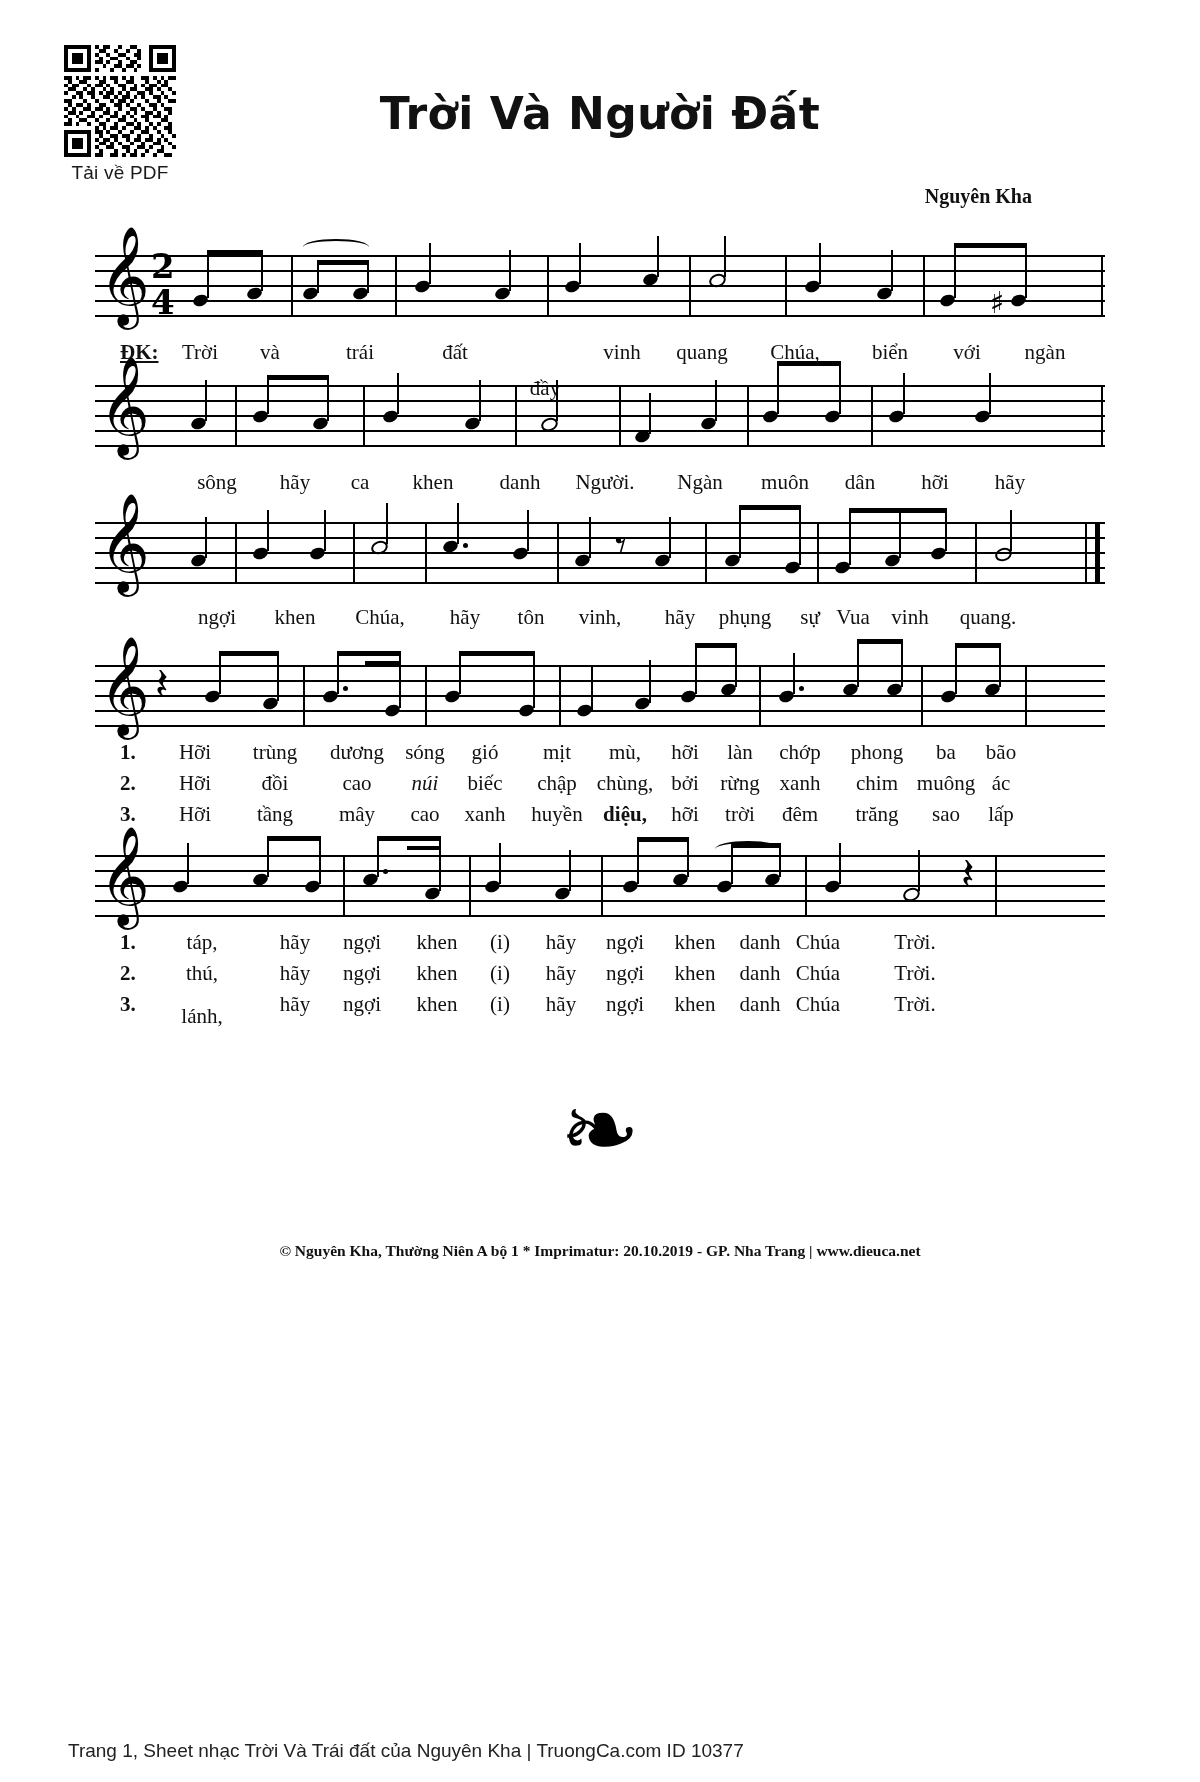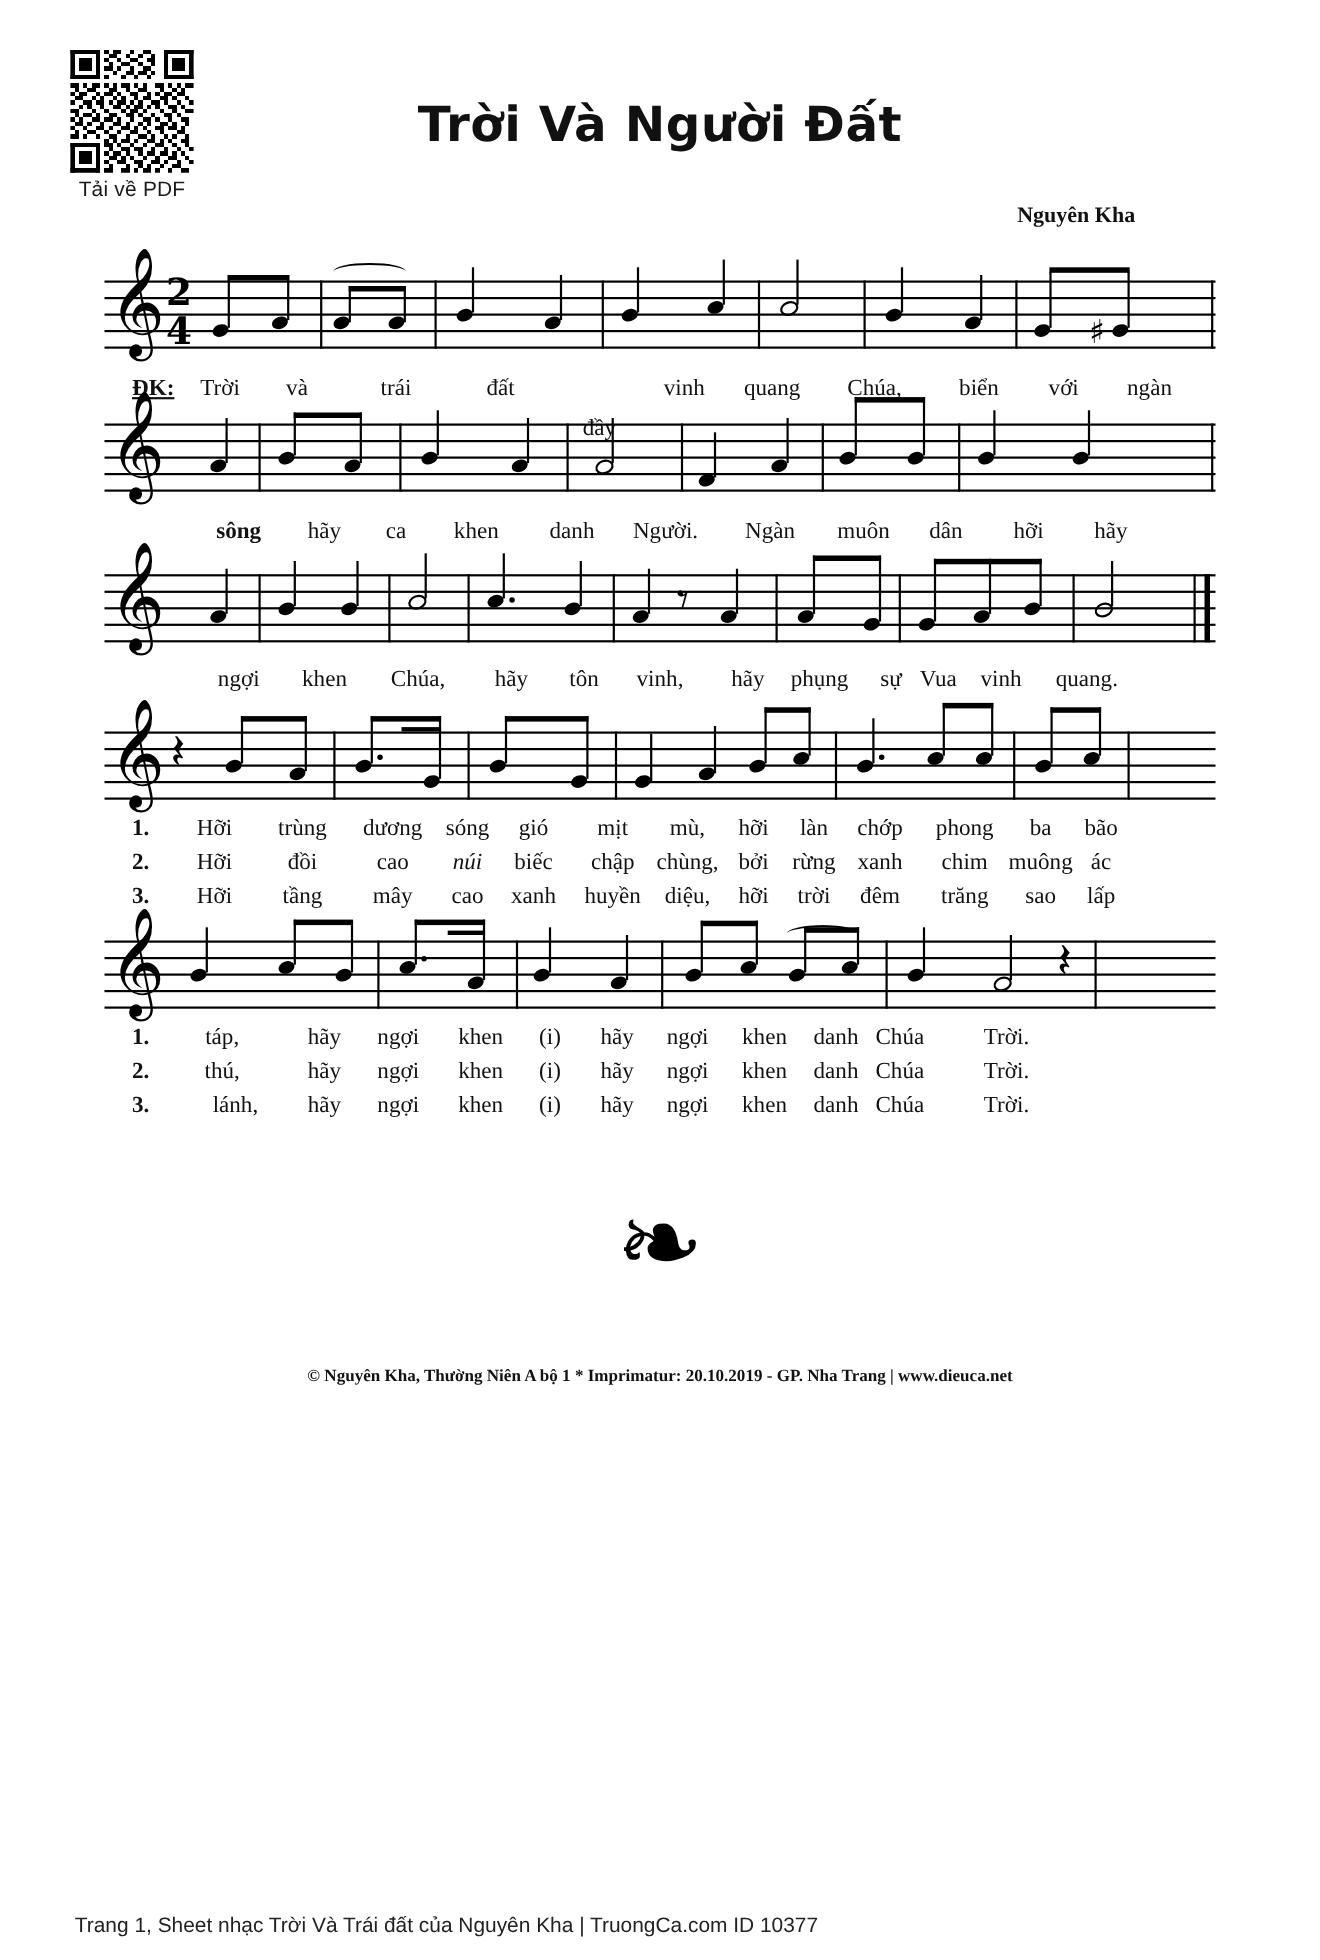--- a/index.html
+++ b/index.html
@@ -623,21 +623,21 @@
         <div class="nh" style="left:794px; top:26px;"></div>
         <div class="stem" style="left:808px; top:-12px; height:41px;"></div>
         <div class="nh" style="left:880px; top:26px;"></div>
         <div class="stem" style="left:894px; top:-12px; height:41px;"></div>
         <div class="barline" style="left:1006px;"></div>
       </div>
     </div>
 
     <div class="lyrics" style="top:460px;">
       <div class="row">
-        <span class="w" style="left:122px;font-weight:bold;">sông</span>
+        <span class="w" style="left:122px;">sông</span>
         <span class="w" style="left:200px;">hãy</span>
         <span class="w" style="left:265px;">ca</span>
         <span class="w" style="left:338px;">khen</span>
         <span class="w" style="left:425px;">danh</span>
         <span class="w" style="left:510px;">Người.</span>
         <span class="w" style="left:605px;">Ngàn</span>
         <span class="w" style="left:690px;">muôn</span>
         <span class="w" style="left:765px;">dân</span>
         <span class="w" style="left:840px;">hỡi</span>
         <span class="w" style="left:915px;">hãy</span>
@@ -820,21 +820,21 @@
         <span class="w" style="left:906px;">ác</span>
       </div>
       <div class="row">
         <span class="vnum" style="left:25px;">3.</span>
         <span class="w" style="left:100px;">Hỡi</span>
         <span class="w" style="left:180px;">tầng</span>
         <span class="w" style="left:262px;">mây</span>
         <span class="w" style="left:330px;">cao</span>
         <span class="w" style="left:390px;">xanh</span>
         <span class="w" style="left:462px;">huyền</span>
-        <span class="w" style="left:530px;">diệu,</span>
+        <span class="w" style="left:530px;font-weight:bold;">diệu,</span>
         <span class="w" style="left:590px;">hỡi</span>
         <span class="w" style="left:645px;">trời</span>
         <span class="w" style="left:705px;">đêm</span>
         <span class="w" style="left:782px;">trăng</span>
         <span class="w" style="left:851px;">sao</span>
         <span class="w" style="left:906px;">lấp</span>
       </div>
     </div>
 
     <div class="system" style="top:845px;">
@@ -918,21 +918,21 @@
         <span class="w" style="left:405px;">(i)</span>
         <span class="w" style="left:466px;">hãy</span>
         <span class="w" style="left:530px;">ngợi</span>
         <span class="w" style="left:600px;">khen</span>
         <span class="w" style="left:665px;">danh</span>
         <span class="w" style="left:723px;">Chúa</span>
         <span class="w" style="left:820px;">Trời.</span>
       </div>
       <div class="row">
         <span class="vnum" style="left:25px;">3.</span>
-        <span class="w" style="left:119px;">lánh,</span>
+        <span class="w" style="left:107px;margin-top:12px;">lánh,</span>
         <span class="w" style="left:200px;">hãy</span>
         <span class="w" style="left:267px;">ngợi</span>
         <span class="w" style="left:342px;">khen</span>
         <span class="w" style="left:405px;">(i)</span>
         <span class="w" style="left:466px;">hãy</span>
         <span class="w" style="left:530px;">ngợi</span>
         <span class="w" style="left:600px;">khen</span>
         <span class="w" style="left:665px;">danh</span>
         <span class="w" style="left:723px;">Chúa</span>
         <span class="w" style="left:820px;">Trời.</span>

